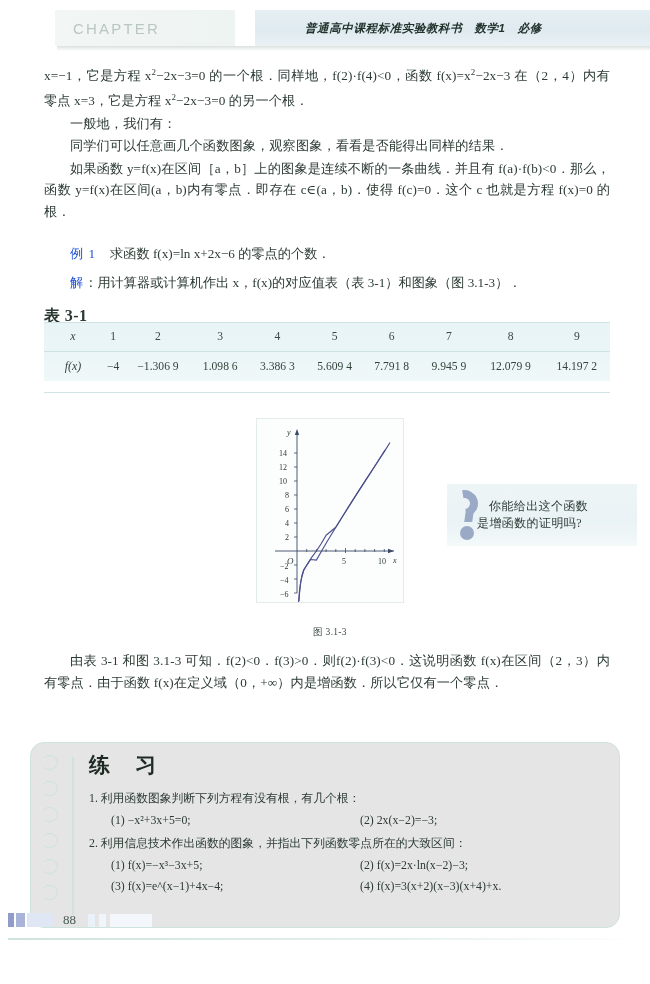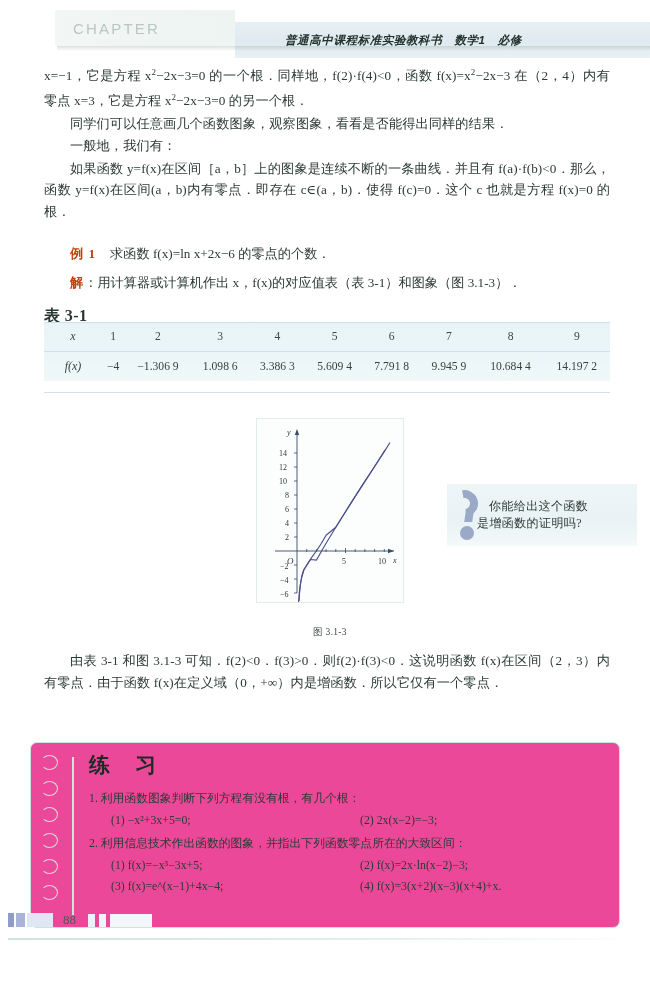--- a/index.html
+++ b/index.html
@@ -13,21 +13,22 @@
     overflow: hidden;
     position: relative;
   }
 
   
   .header-band {
     position: absolute;
     left: 55px; top: 10px;
     width: 595px; height: 36px;
     display: flex;
-    align-items: center;
+    align-items: flex-end;
+    gap: 20px;
   }
   .header-left {
     width: 180px; height: 36px;
     background: linear-gradient(to right, #f2f6f4 0%, #eef4f2 100%);
     display: flex; align-items: center;
     padding-left: 18px;
   }
   .chapter-word {
     font-family: "Liberation Sans", sans-serif;
     font-size: 15px;
@@ -76,22 +77,22 @@
   .spacer-md { height: 13px; }
 
   
   .example-line {
     font-size: 13.2px;
     line-height: 22px;
     text-indent: 26px;
     color: #2c3b34;
   }
   .ex-tag {
-    font-weight: bold;
-    color: #c2410c;
+    font-weight: normal;
+    color: #1d4ed8;
     letter-spacing: 1px;
   }
   .ex-gap { display: inline-block; width: 14px; }
 
   
   .table-label {
     position: absolute;
     left: 44px; top: 306px;
     font-size: 16px;
     font-weight: bold;
@@ -203,22 +204,22 @@
     left: 44px; top: 650px;
     width: 566px;
   }
 
   
   .exercise {
     position: absolute;
     left: 30px; top: 742px;
     width: 590px; height: 186px;
     border: 1.5px solid #cfe3dd;
-    border-radius: 7px;
-    background: #ec4899;
+    border-radius: 14px;
+    background: #e5e5e5;
   }
   .rings {
     position: absolute;
     left: 10px; top: 12px;
     width: 22px; height: 162px;
   }
   .ring {
     width: 17px; height: 15px;
     border: 1.6px solid #cfe3dd;
     border-left-color: transparent;
@@ -299,23 +300,23 @@
   </div>
 </div>
 <div class="header-shadow"></div>
 
 <div class="page-body">
 
   <p class="para">
     <span>x=−1，它是方程 x</span><sup>2</sup><span>−2x−3=0 的一个根．同样地，f(2)·f(4)&lt;0，函数 f(x)=x</span><sup>2</sup><span>−2x−3 在（2，4）内有零点 x=3，它是方程 x</span><sup>2</sup><span>−2x−3=0 的另一个根．</span>
   </p>
 
+  <p class="para indent">一般地，我们有：</p>
+
   <p class="para indent">同学们可以任意画几个函数图象，观察图象，看看是否能得出同样的结果．</p>
-
-  <p class="para indent">一般地，我们有：</p>
 
   <p class="para indent">如果函数 y=f(x)在区间［a，b］上的图象是连续不断的一条曲线．并且有 f(a)·f(b)&lt;0．那么，函数 y=f(x)在区间(a，b)内有零点．即存在 c∈(a，b)．使得 f(c)=0．这个 c 也就是方程 f(x)=0 的根．</p>
 
   <div class="spacer-md"></div>
   <div class="spacer-sm"></div>
 
   <div class="example-line">
     <span class="ex-tag">例 1</span><span class="ex-gap"></span><span>求函数 f(x)=ln x+2x−6 的零点的个数．</span>
   </div>
 
@@ -345,21 +346,21 @@
     </tr>
     <tr class="row-fx">
       <td class="hdr">f(x)</td>
       <td>−4</td>
       <td>−1.306 9</td>
       <td>1.098 6</td>
       <td>3.386 3</td>
       <td>5.609 4</td>
       <td>7.791 8</td>
       <td>9.945 9</td>
-      <td>10.684 4</td>
+      <td>12.079 9</td>
       <td>14.197 2</td>
     </tr>
   </tbody>
     </table>
 </div>
 <div class="tbl-rule-top"></div>
 <div class="tbl-rule-bot"></div>
 
 <div class="figure-box">
   <svg width="146" height="183" viewBox="0 0 146 183">

